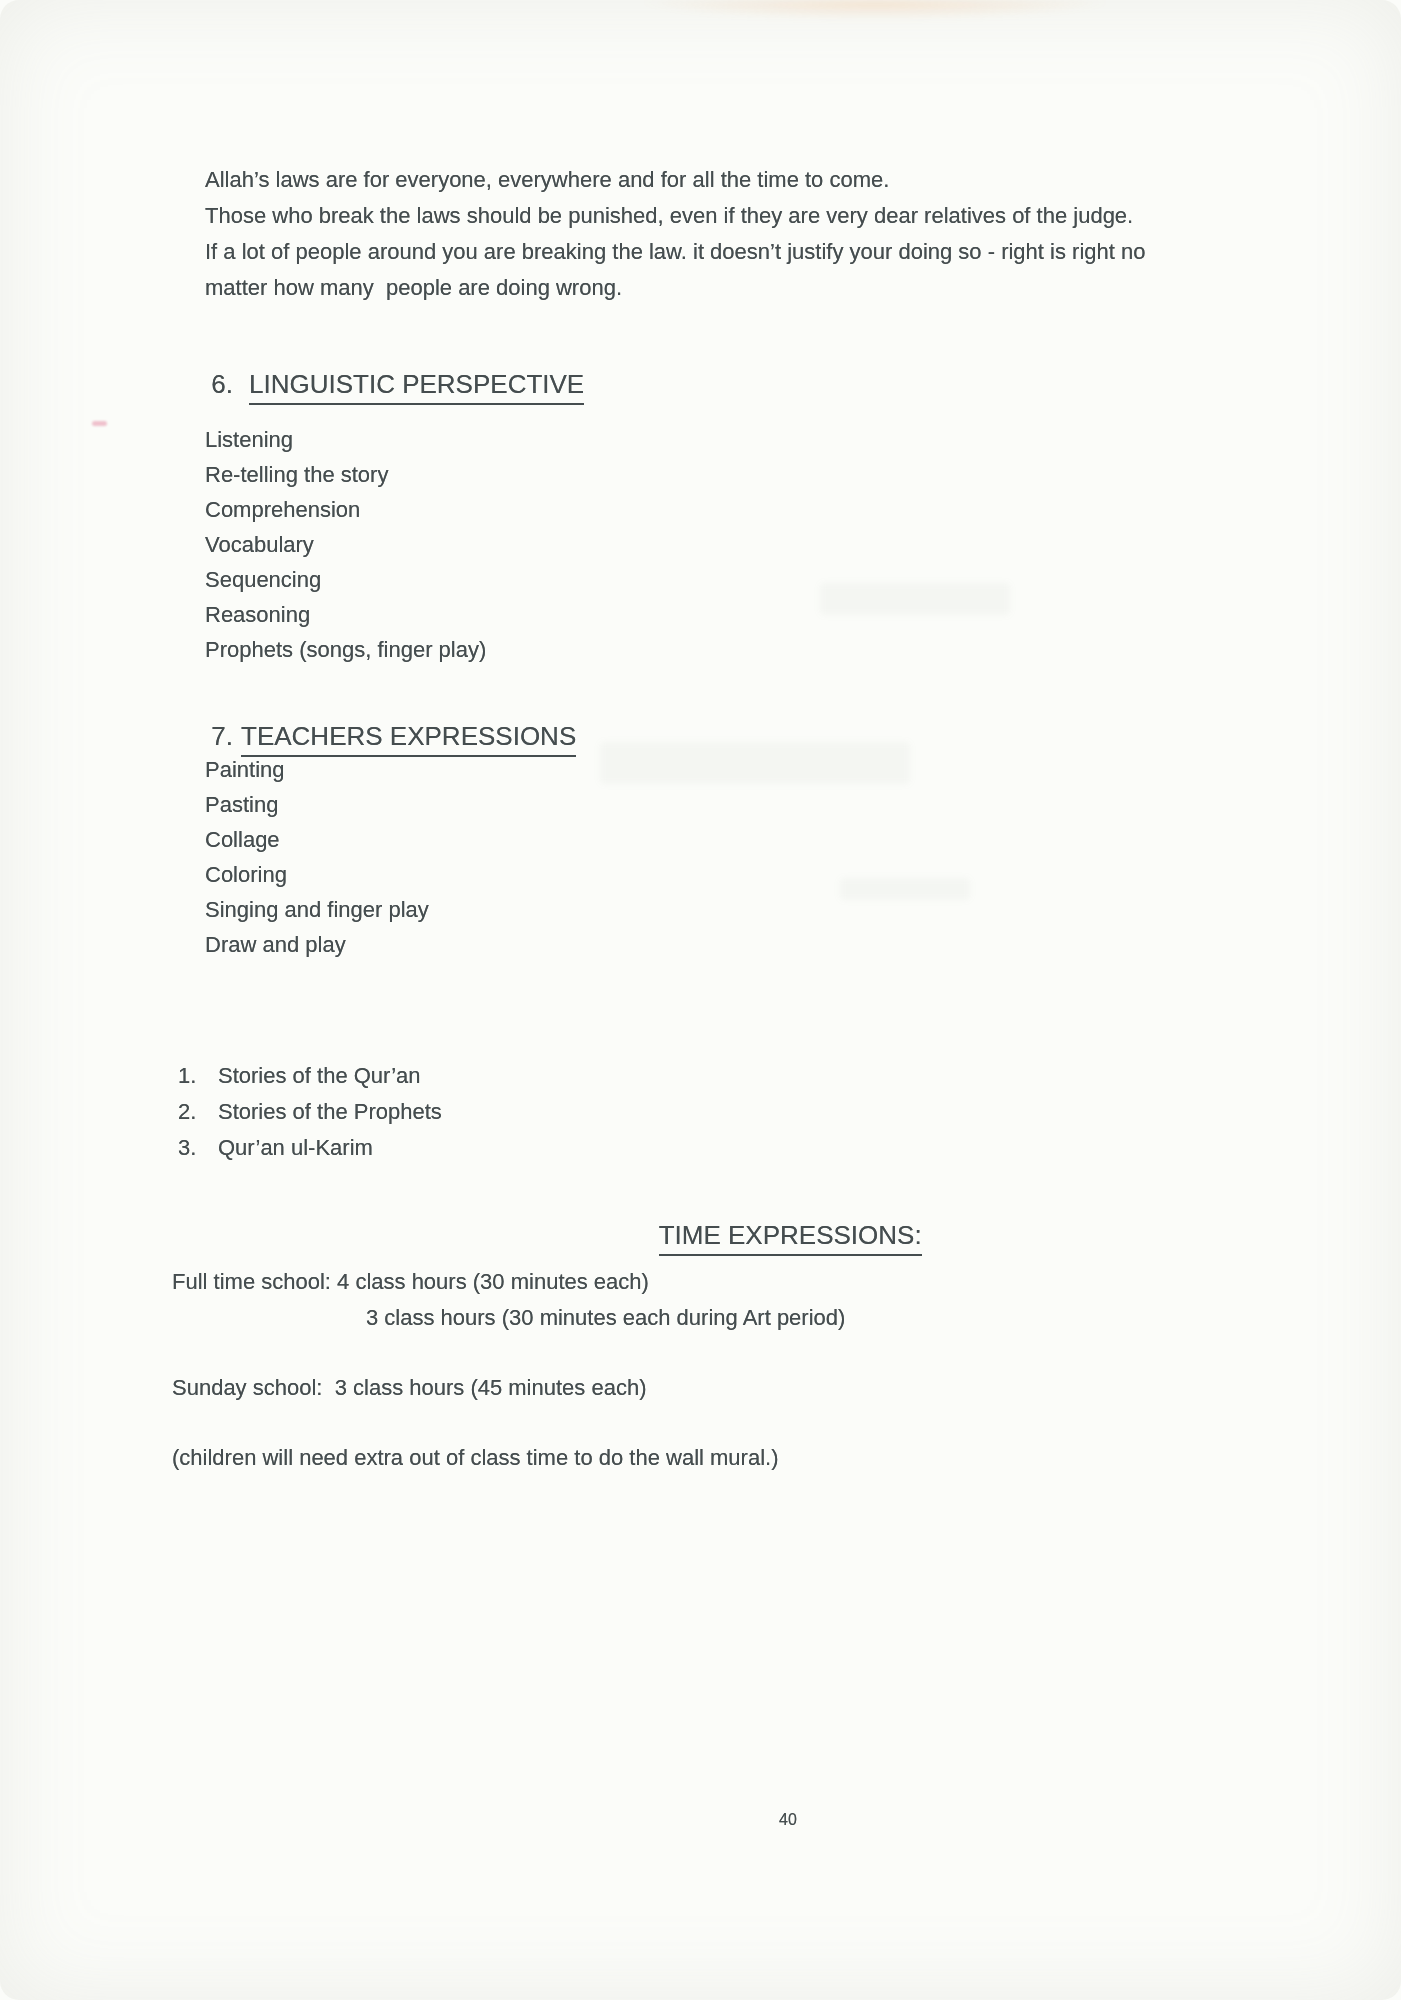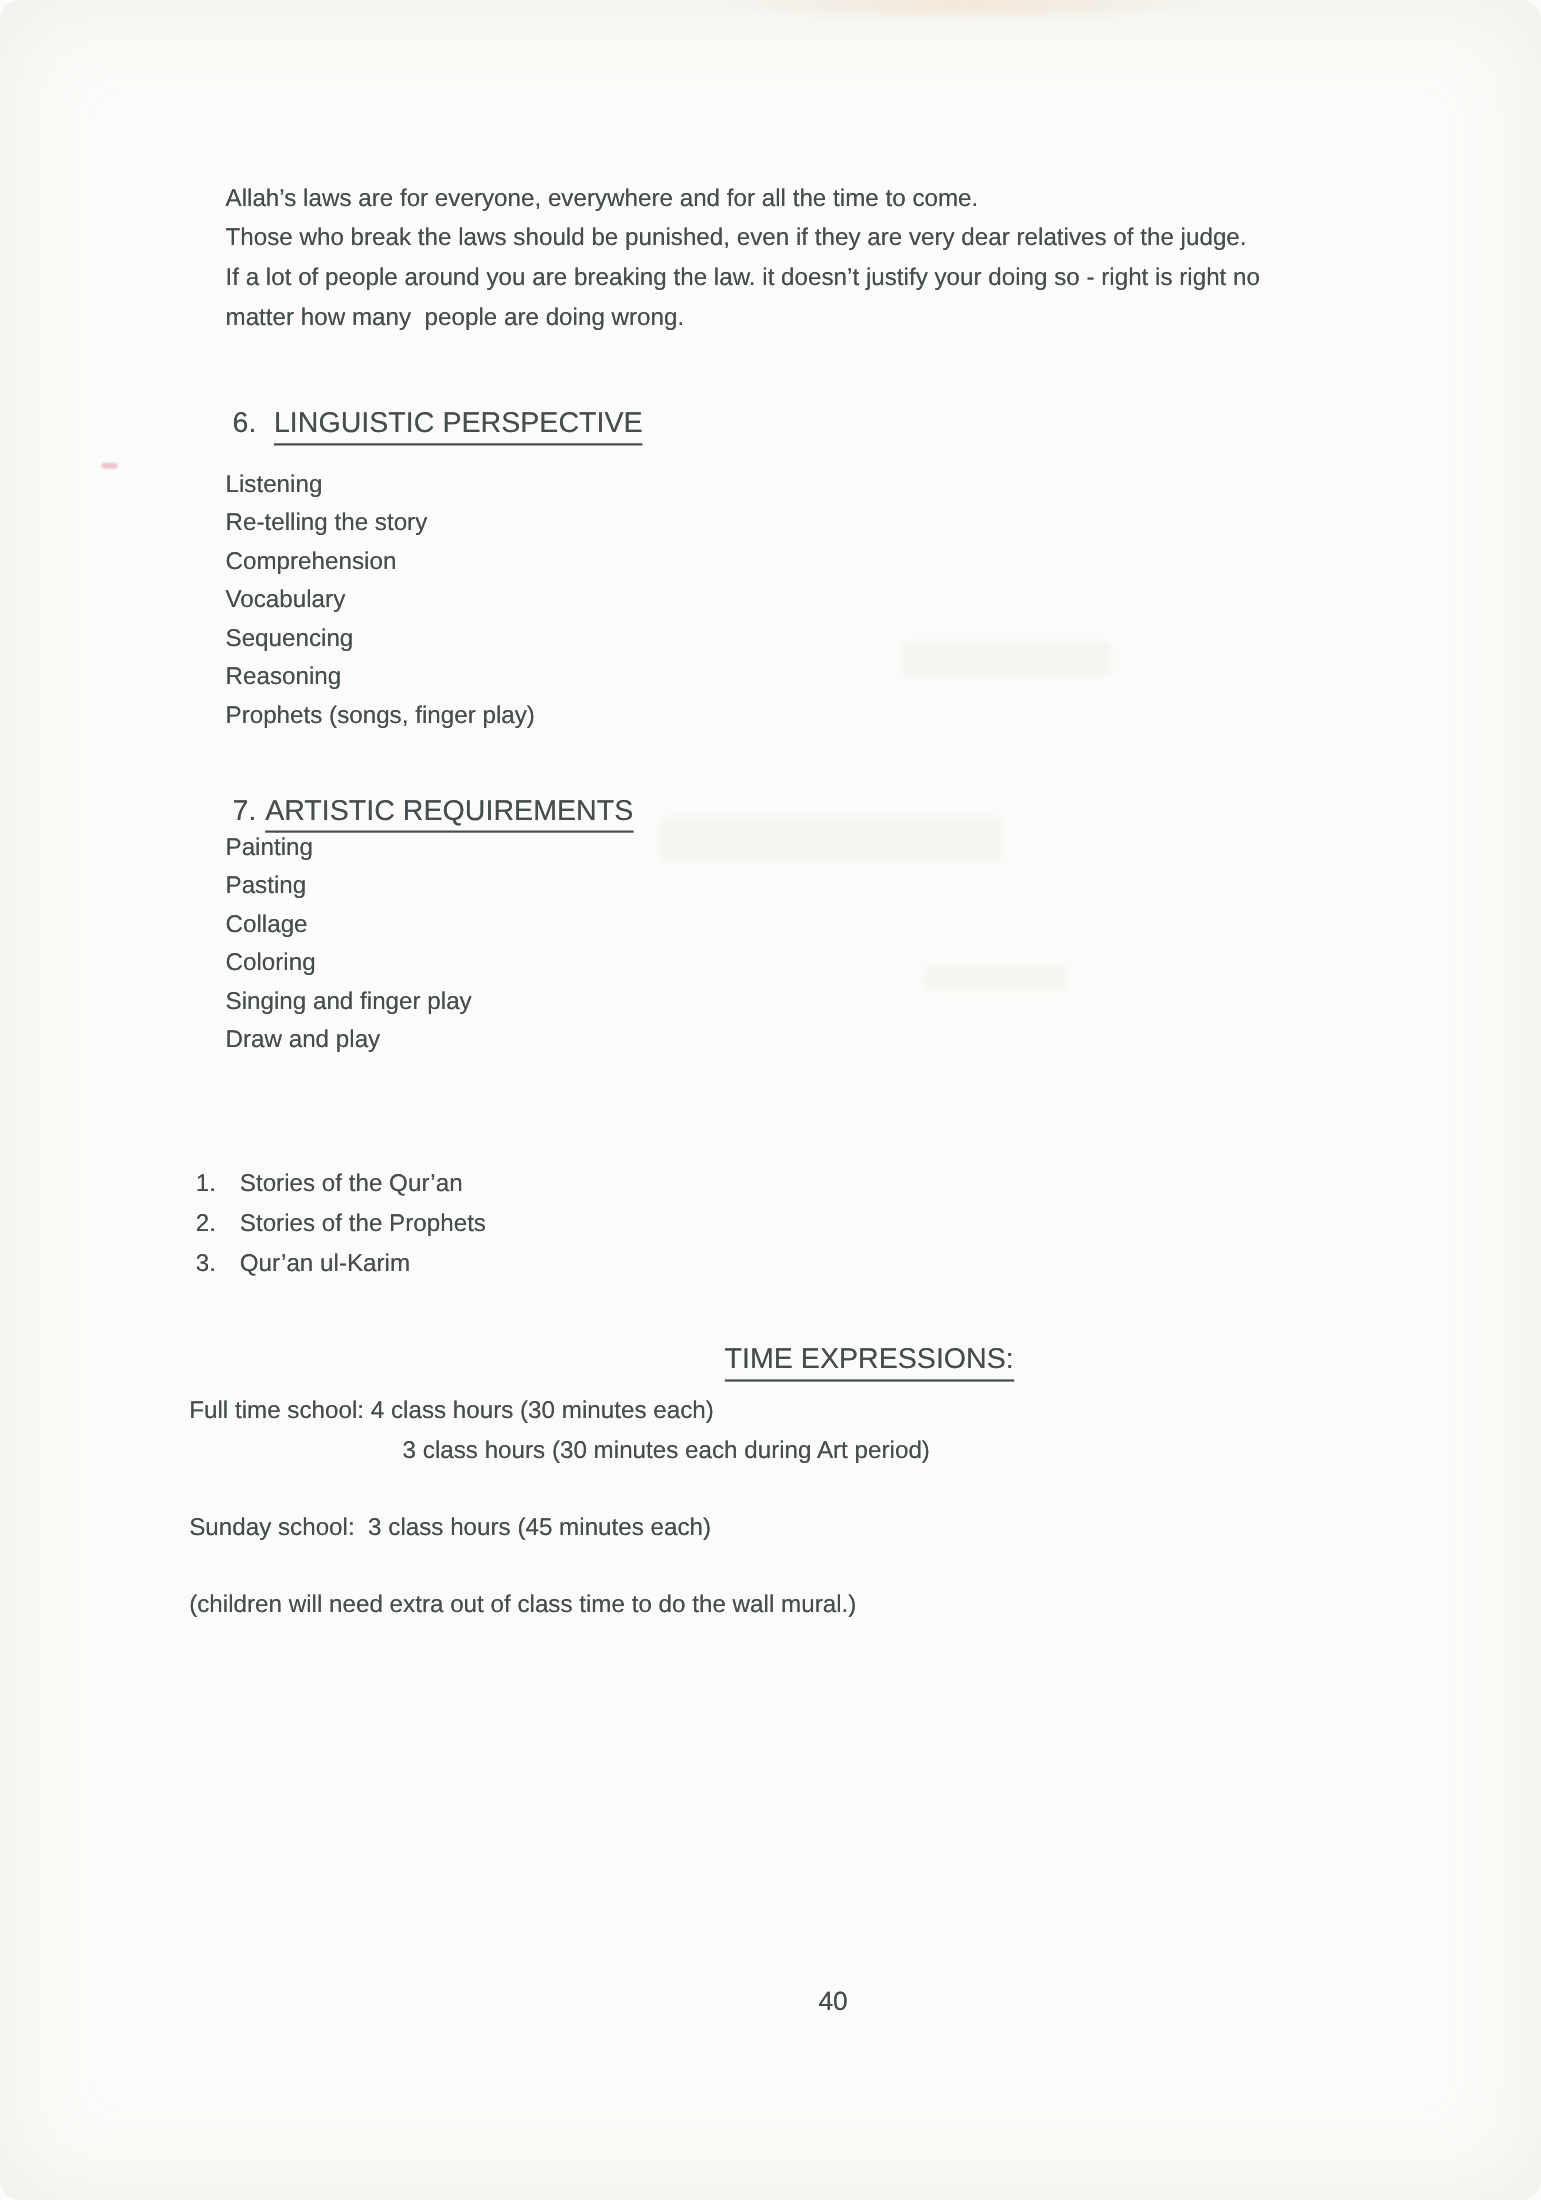--- a/index.html
+++ b/index.html
@@ -33,21 +33,21 @@
   .heading .num { margin-right: 16px; }
   .underlined {
     display: inline-block;
     border-bottom: 2px solid currentColor;
     padding-bottom: 3px;
   }
   .center-line { text-align: center; }
   .bib-item { display: flex; font-size: 22px; line-height: 36px;
     text-shadow: 0 0 0.6px rgba(69,77,79,.75); }
   .bib-item .num { width: 40px; flex: 0 0 40px; }
-  .page-number { font-size: 24px; }
+  .page-number { font-size: 16px; margin-left: 35px; }
   
   .smudge-top {
     left: 640px; top: 0; width: 470px; height: 20px;
     background: radial-gradient(ellipse at 50% 0%, rgba(240,150,70,.20), rgba(240,150,70,0) 72%);
     filter: blur(3px);
   }
   .pink-dash {
     left: 92px; top: 421px; width: 15px; height: 5px;
     background: rgba(224,122,150,.45);
     border-radius: 3px;
@@ -86,21 +86,21 @@
       <div class="line">Listening</div>
       <div class="line">Re-telling the story</div>
       <div class="line">Comprehension</div>
       <div class="line">Vocabulary</div>
       <div class="line">Sequencing</div>
       <div class="line">Reasoning</div>
       <div class="line">Prophets (songs, finger play)</div>
     </div>
 
     <div class="abs heading" style="left:168px; top:690px;">
-      <span class="num" style="margin-right:8px;">7.</span><span class="underlined">ARTISTIC REQUIREMENTS</span>
+      <span class="num" style="margin-right:8px;">7.</span><span class="underlined">TEACHERS EXPRESSIONS</span>
     </div>
 
     <div class="abs list" style="left:205px; top:752px;">
       <div class="line">Painting</div>
       <div class="line">Pasting</div>
       <div class="line">Collage</div>
       <div class="line">Coloring</div>
       <div class="line">Singing and finger play</div>
       <div class="line">Draw and play</div>
     </div>

